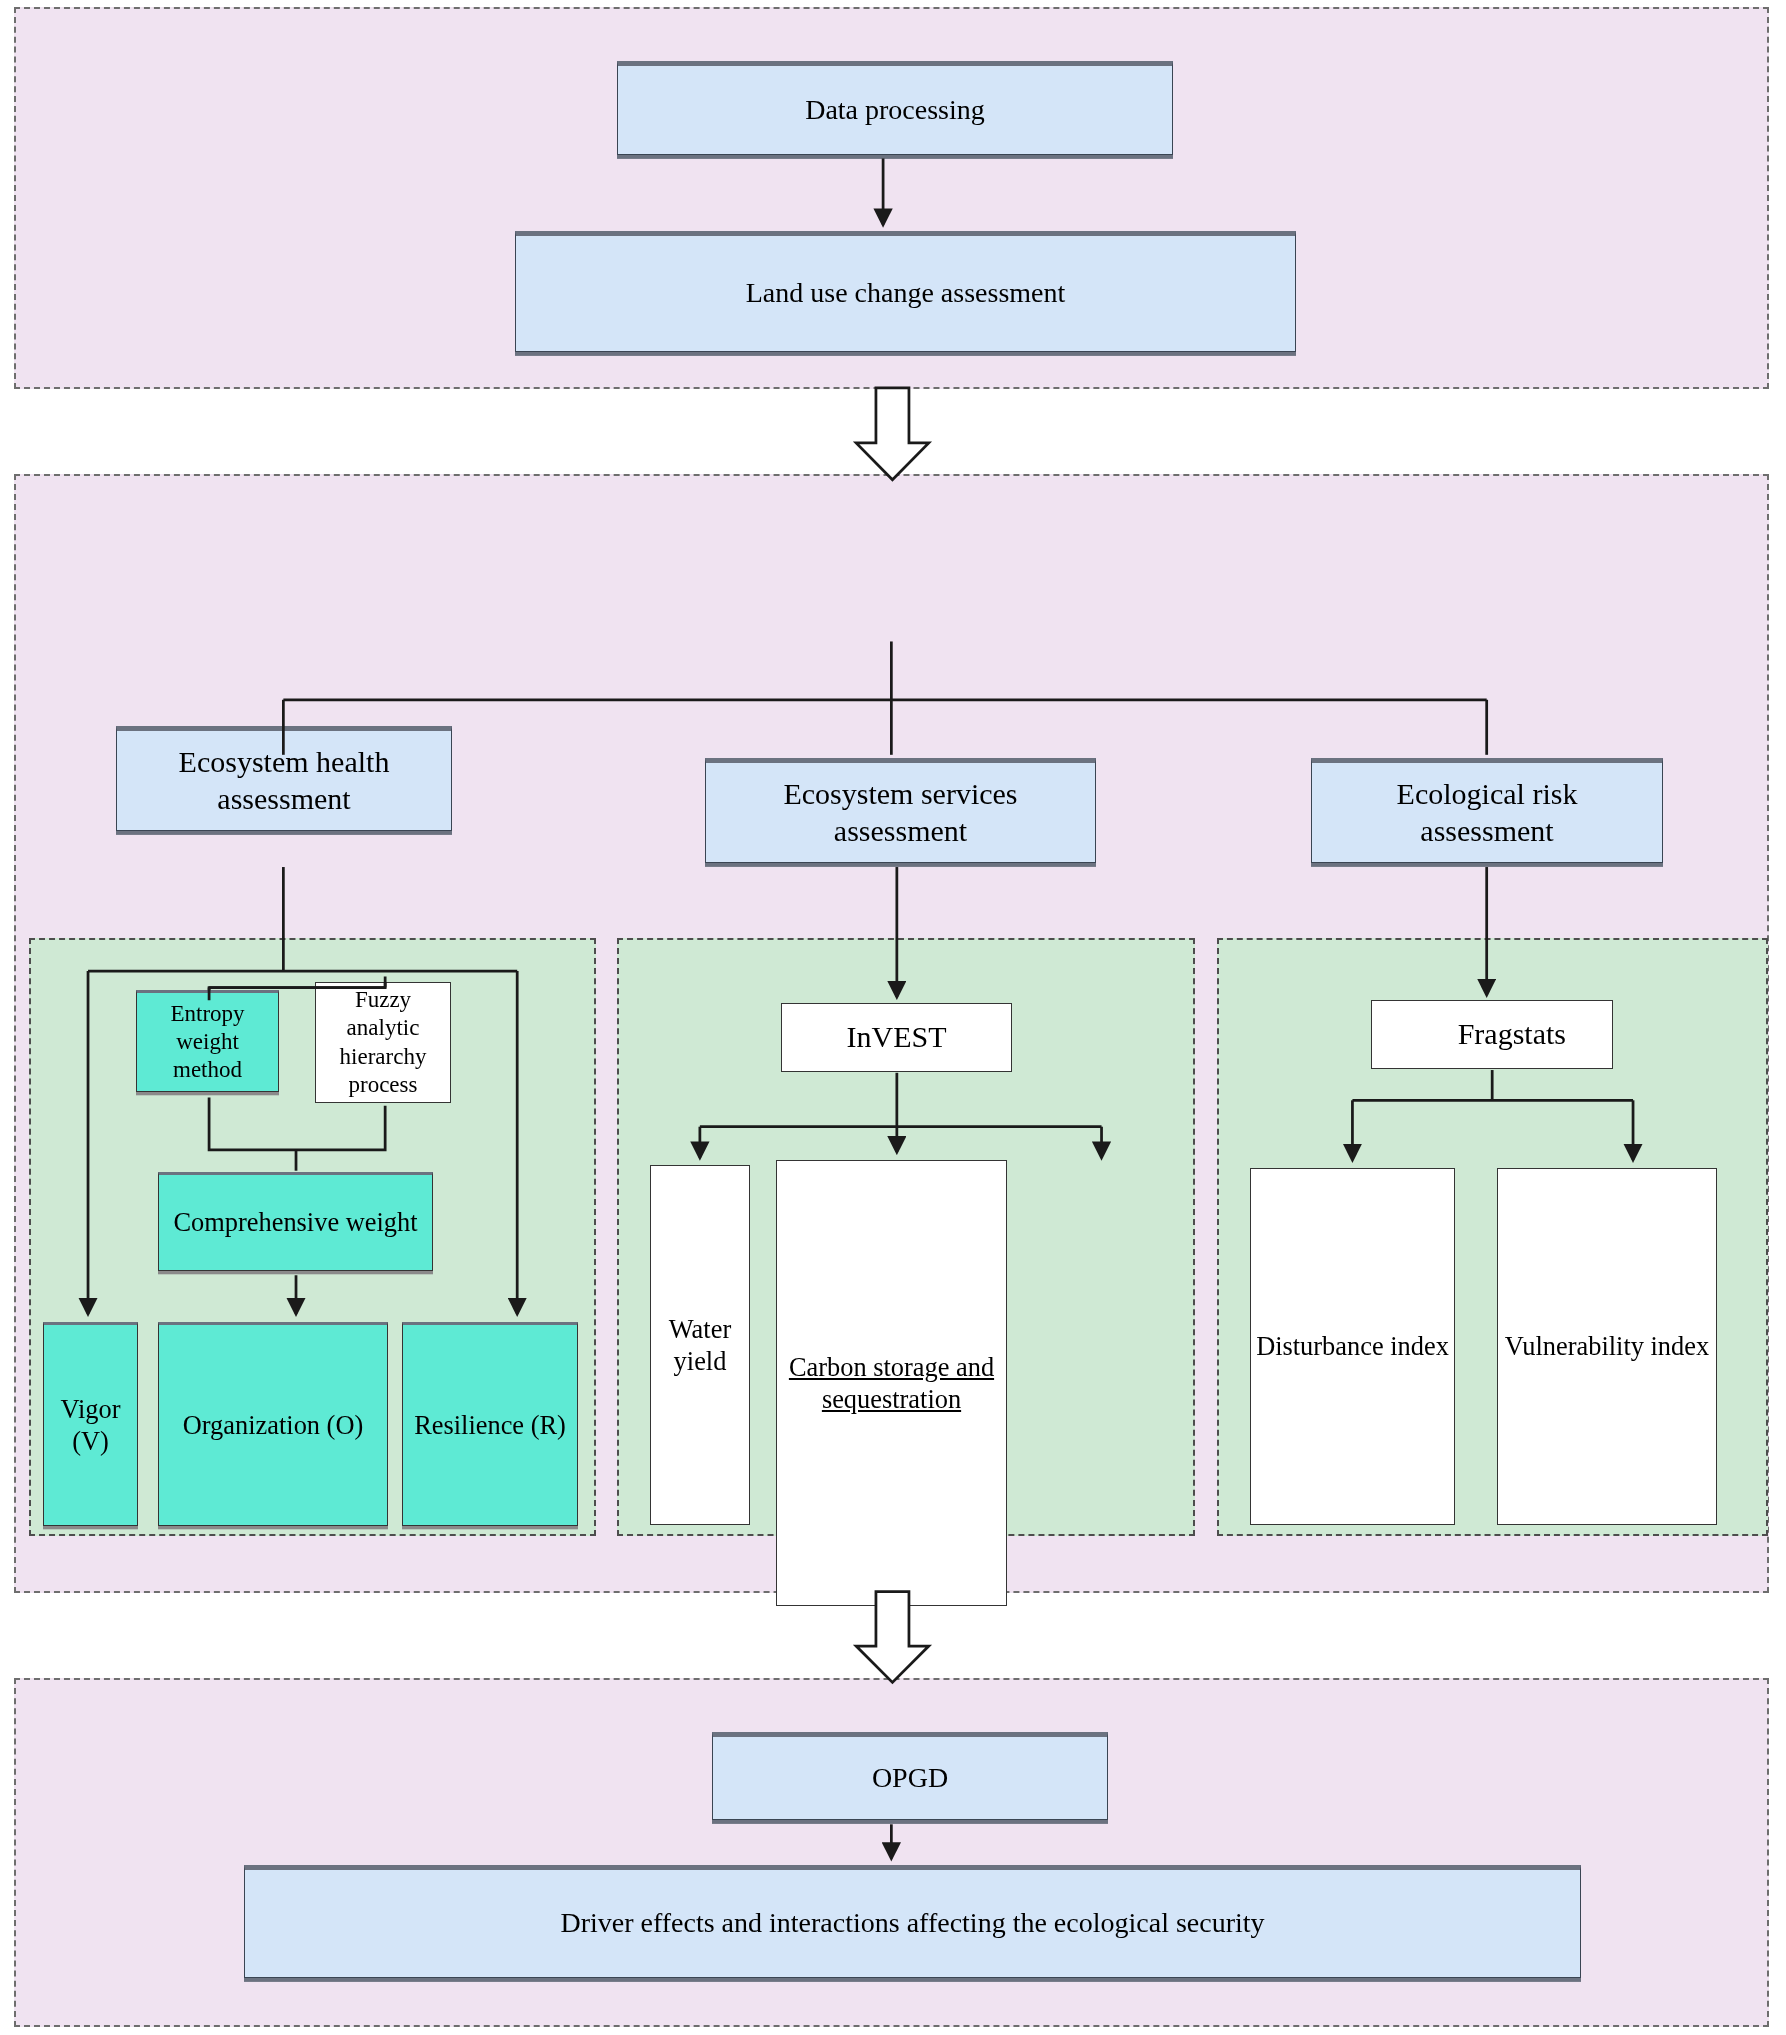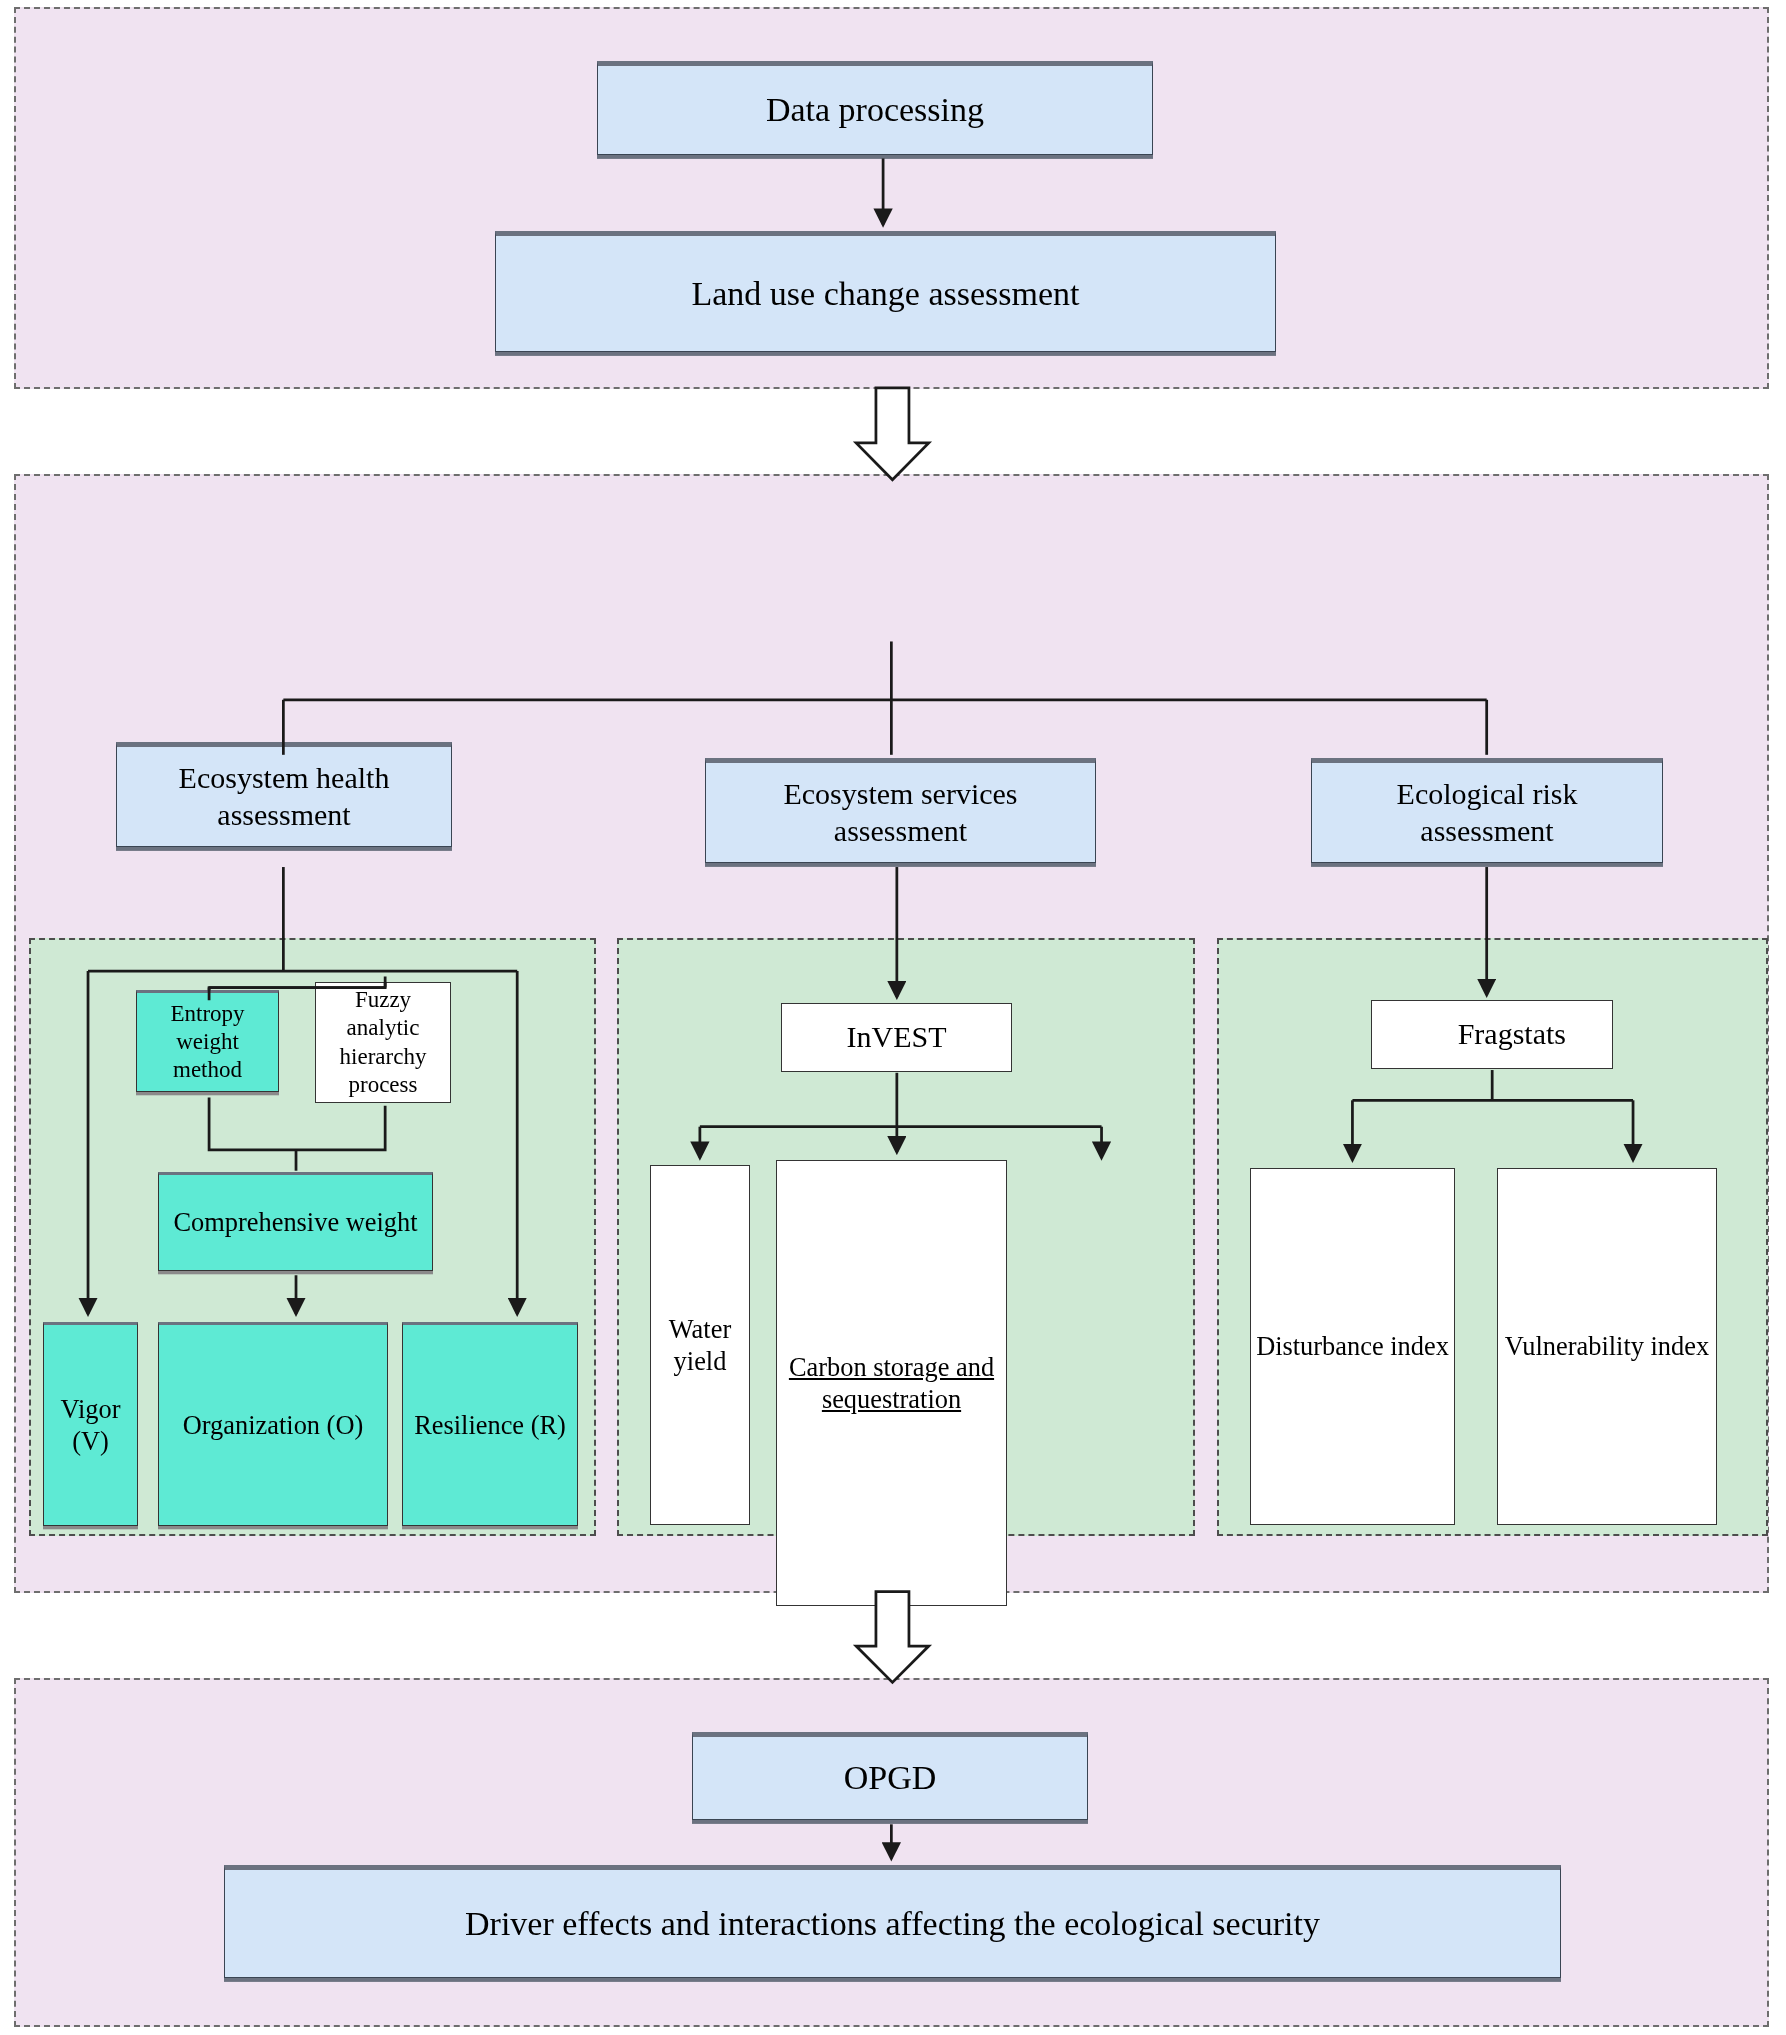--- a/index.html
+++ b/index.html
@@ -60,21 +60,21 @@
   .white {
     background: #5eead4;
     border: 1.7px solid #343434;
     border-top: 3.9px solid #6b7280;
     box-shadow: 0 3.3px 0 0 #8a8a8a;
   }
   .plainwhite {
     background: #ffffff;
     border: 1.7px solid #343434;
   }
-  .fs-lg   { font-size: 34px; }
+  .fs-lg   { font-size: 28px; margin-left: 20px; }
   .fs-md   { font-size: 30px; }
   .fs-sm   { font-size: 26.4px; }
   .fs-xs   { font-size: 23px; }
 </style>
 </head>
 <body>
 
 <div id="canvas">
 
   <div class="section" style="left:13.8px; top:7.2px; width:1755px; height:382px;"></div>
@@ -83,21 +83,21 @@
 
   <div class="node blue fs-lg" style="left:495px; top:231px; width:781px; height:121px;">Land use change assessment</div>
 
   <div class="section" style="left:13.8px; top:474px; width:1755px; height:1119px;"></div>
 
   <div class="greenpanel" style="left:29px; top:938px; width:567px; height:598px;"></div>
   <div class="greenpanel" style="left:617px; top:938px; width:578px; height:598px;"></div>
   <div class="greenpanel" style="left:1217px; top:938px; width:551px; height:598px;"></div>
 
 
-  <div class="node blue fs-md" style="left:116px; top:742px; width:336px; height:105px; flex-direction:column;text-align:center;">
+  <div class="node blue fs-md" style="left:116px; top:726px; width:336px; height:105px; flex-direction:column;text-align:center;">
     <span>Ecosystem health</span>
     <span>assessment</span>
   </div>
 
   <div class="node blue fs-md" style="left:705px; top:758px; width:391px; height:105px; flex-direction:column;">
     <span>Ecosystem services</span>
     <span>assessment</span>
   </div>
 
   <div class="node blue fs-md" style="left:1311px; top:758px; width:352px; height:105px; flex-direction:column;">

